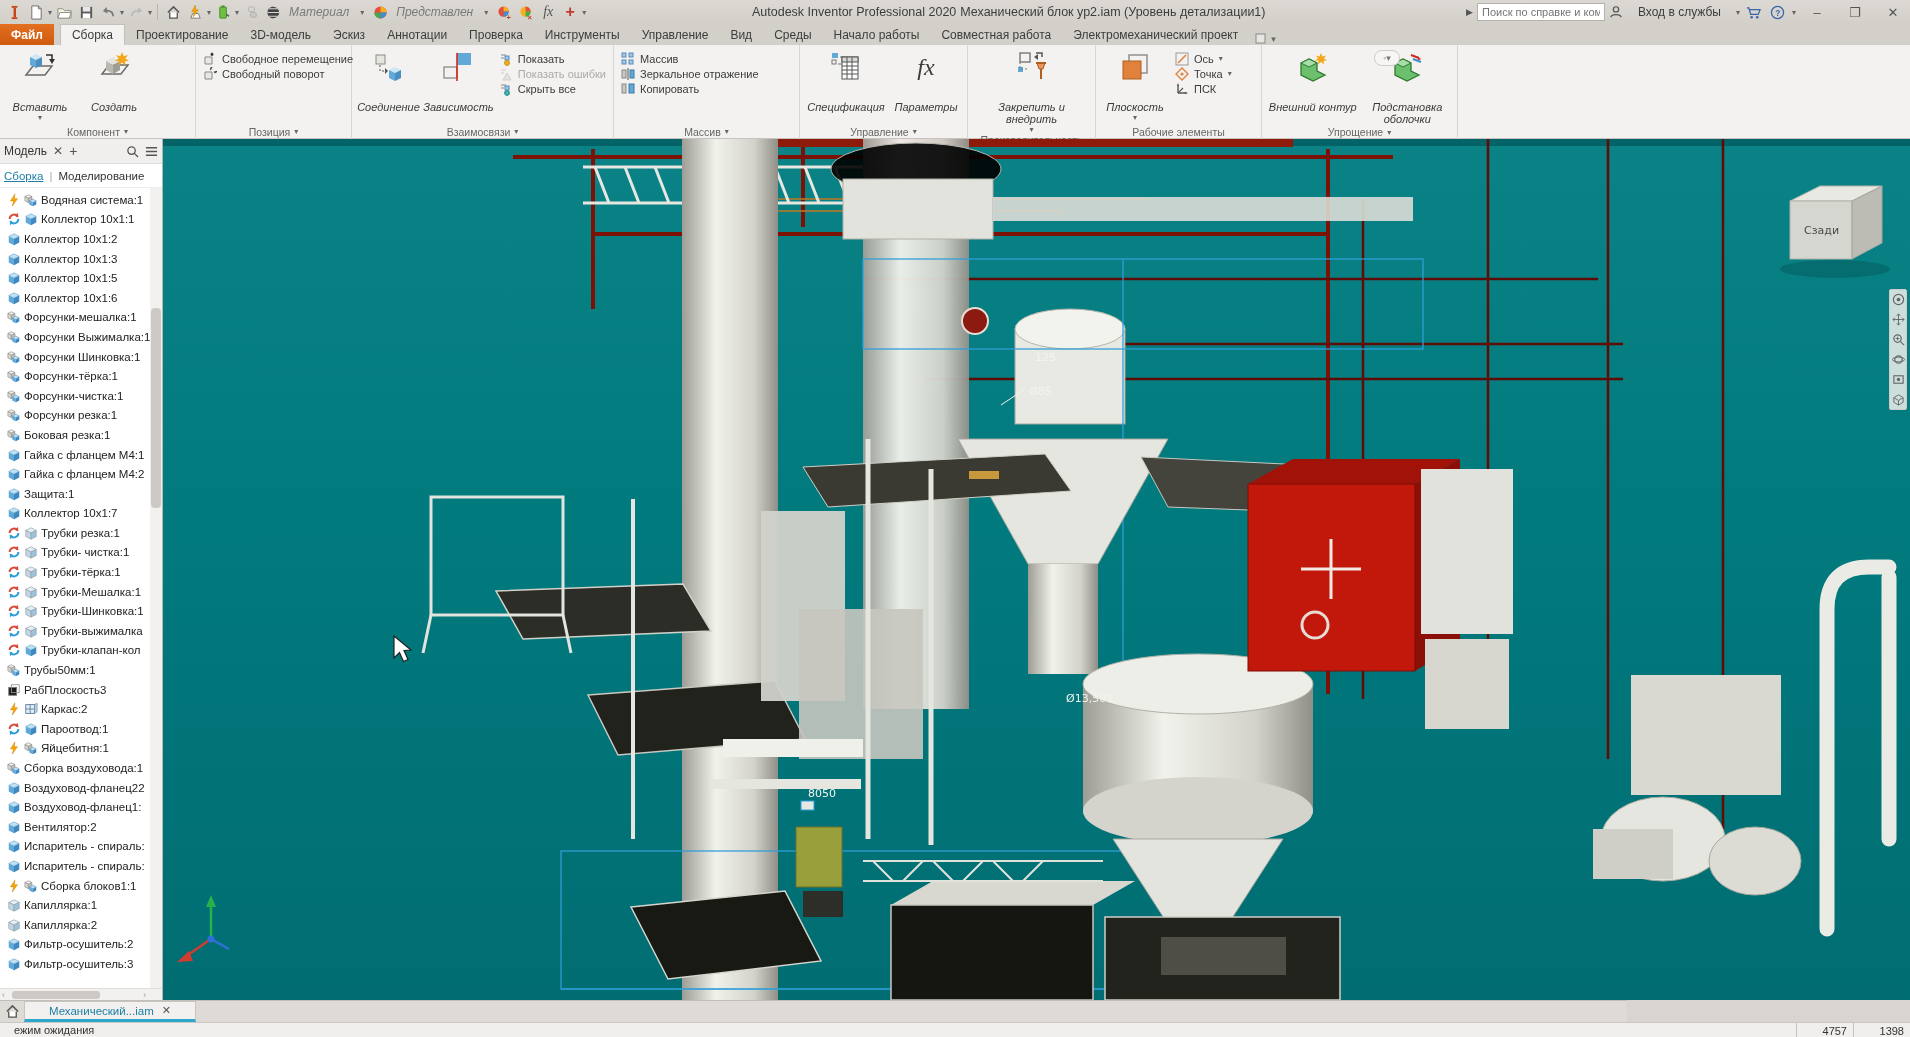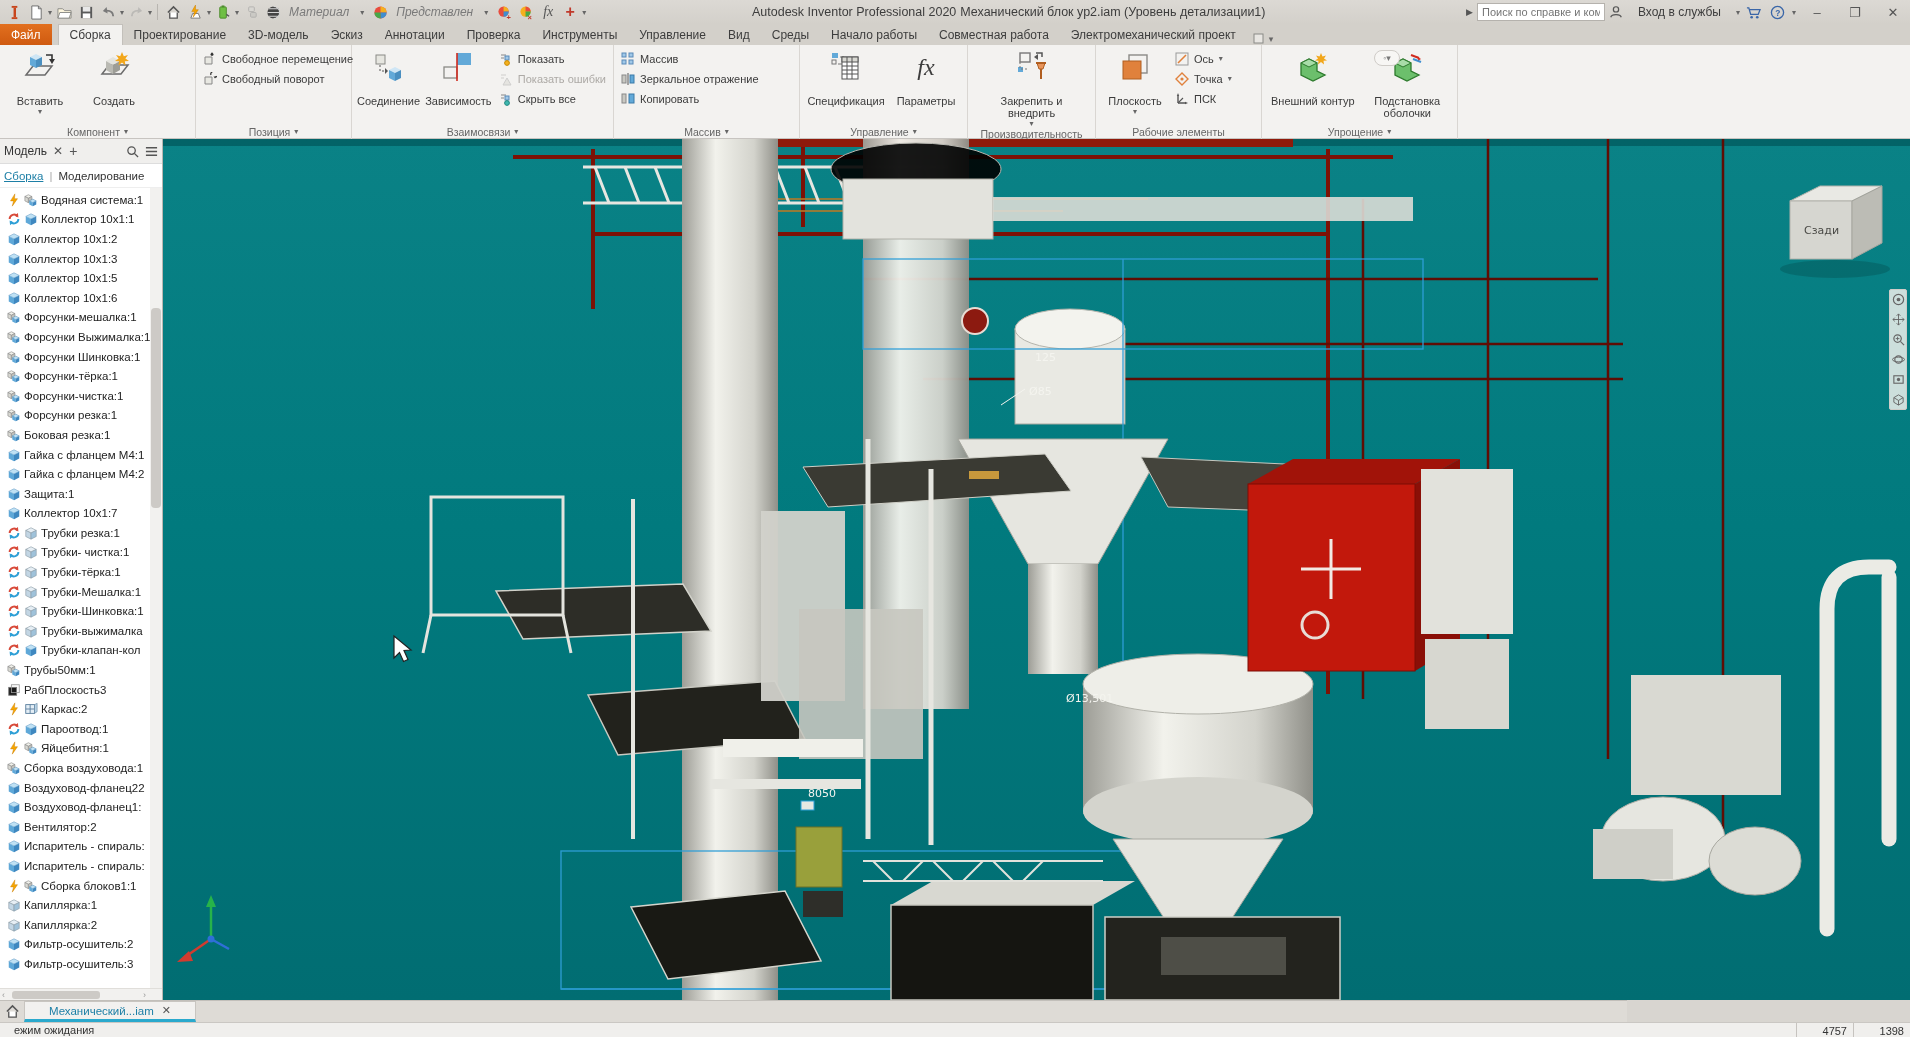--- a/index.html
+++ b/index.html
@@ -15,34 +15,34 @@
   .dd-arrow { font-size:8px; color:#666; font-style:normal; }
   .title-center { position:absolute; left:752px; top:0; height:24px; display:flex; align-items:center; gap:4px; font-size:12.5px; color:#3d3d3d; white-space:nowrap; }
   .tb-right { position:absolute; right:0; top:0; height:24px; display:flex; align-items:center; gap:4px; }
   #search-box { width:128px; height:18px; border:1px solid #b5b2ad; background:#fff; font-size:11px; color:#666; padding:0 4px; font-family:"Liberation Sans",sans-serif; }
   .winbtn { width:34px; height:22px; display:flex; align-items:center; justify-content:center; font-size:13px; color:#555; }
   .signin { display:flex; align-items:center; gap:15px; font-size:12px; color:#3d3d3d; }
 
   
   #ribbon-tabs { position:absolute; left:0; top:24px; width:1910px; height:21px; background:#d3d0ca; display:flex; align-items:flex-end; }
   .rtab { height:21px; padding:0 11px; display:flex; align-items:center; font-size:12px; color:#3d3d3d; cursor:default; }
-  .rtab.file { background:linear-gradient(#e2701f,#cf5a10); color:#fff; font-weight:normal; margin-right:6px;margin-top:40px; }
+  .rtab.file { background:linear-gradient(#e2701f,#cf5a10); color:#fff; font-weight:bold; margin-right:6px;margin-top:40px; }
   .rtab.active { background:#f3f2f0; border:1px solid #c3c0bb; border-bottom:none; }
   .rtab-extra { margin-left:6px; display:flex; align-items:center; gap:2px; color:#666; font-size:9px; }
 
   
   #ribbon { position:absolute; left:0; top:45px; width:1910px; height:94px; background:#f3f2f0; border-bottom:1px solid #c7c4c0; display:flex; }
   .panel { position:relative; height:94px; border-right:1px solid #d9d6d2; display:flex; flex-direction:column; }
   .panel-body { flex:1; display:flex; align-items:flex-start; padding:3px 4px 0 4px; gap:2px; }
   .panel-label { height:15px; display:flex; align-items:center; justify-content:center; font-size:10.5px; color:#666; gap:4px; }
   .bigbtn { width:72px; display:flex; flex-direction:column; align-items:center; padding-top:2px; border-radius:2px; }
   .bigbtn .ic { width:34px; height:34px; display:flex; align-items:center; justify-content:center; }
   .bigbtn .ic svg { width:32px; height:32px; }
-  .bigbtn .lbl { font-size:11px; color:#3b3b3b; text-align:center; line-height:12px; margin-top:11px; }
-  .smallcol { display:flex; flex-direction:column; justify-content:flex-start; padding-top:3px; gap:5px; }
+  .bigbtn .lbl { font-size:11px; color:#3b3b3b; text-align:center; line-height:12px; margin-top:17px;font-style:italic; }
+  .smallcol { display:flex; flex-direction:column; justify-content:flex-start; padding-top:3px; }
   .smallrow { display:flex; align-items:center; gap:5px; height:15px; font-size:11px; color:#3b3b3b; white-space:nowrap; padding:0 3px; }
   .smallrow svg { width:14px; height:14px; flex:none; }
   .smallrow.disabled { color:#adaaa6; }
   .ribbon-opts { position:absolute; right:510px; top:5px; width:26px; height:16px; display:flex; align-items:center; justify-content:center; color:#777; font-size:9px; border:1px solid #cfccc8; border-radius:8px; background:#f7f6f4; gap:2px; }
 
   
   #browser { position:absolute; left:0; top:139px; width:163px; height:861px; background:#fff; border-right:1px solid #b9b6b1; display:flex; flex-direction:column; }
   #browser-head { height:25px; background:#f0efed; border-bottom:1px solid #ddd; display:flex; align-items:center; font-size:12px; color:#333; padding:0 4px; gap:6px; }
   #browser-tabs { height:24px; display:flex; align-items:center; font-size:11.5px; padding:0 4px; gap:6px; border-bottom:1px solid #eee; }
   #tree { flex:1; position:relative; overflow:hidden; padding-top:2px; }

